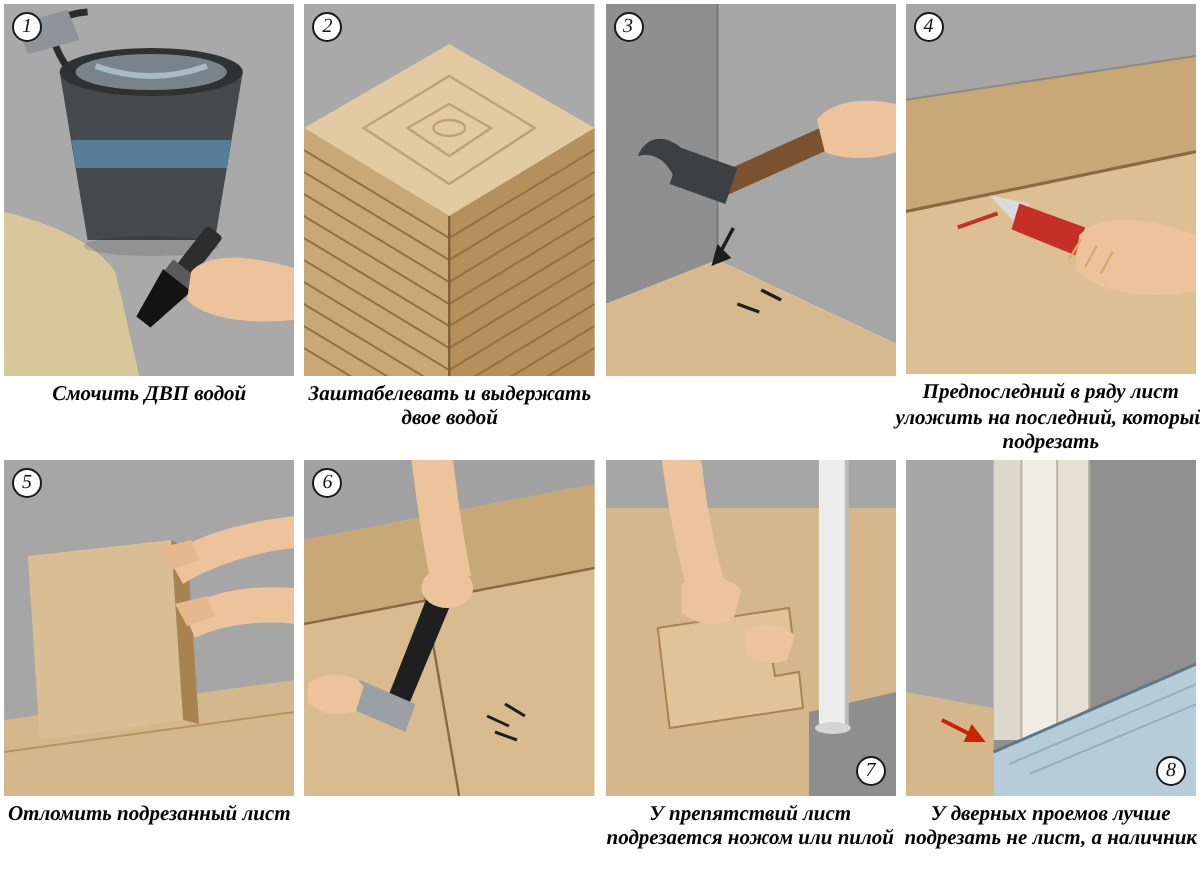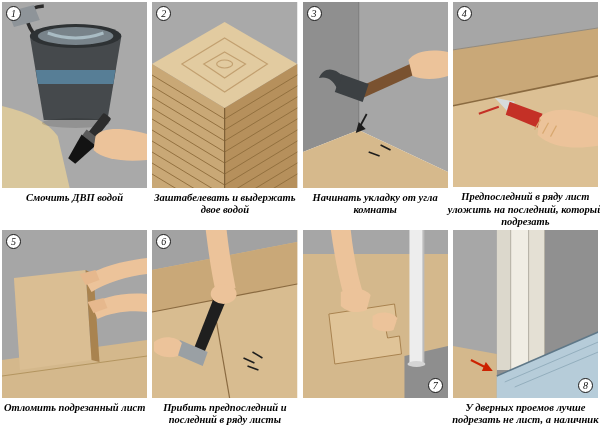--- a/index.html
+++ b/index.html
@@ -102,21 +102,20 @@
         <path d="M146,50 C126,46 112,50 106,58 L110,74 C120,78 134,78 146,74 Z" fill="#ecc39a"></path>
         <g stroke="#1d1d1d" stroke-width="1.6">
           <path d="M66,150 l11,4"></path>
             <path d="M78,143 l10,5"></path>
         </g>
         <path d="M64,112 L57,125" stroke="#1d1d1d" stroke-width="1.8" fill="none"></path>
         <path d="M53,131 L63,127 L56,120 Z" fill="#1d1d1d"></path>
       </svg>
       <div class="num">3</div>
     </div>
-    <figcaption class="cap">Начинать укладку от угла комнаты</figcaption>
   </figure>
 
   <figure class="panel r1">
     <div class="art">
       <svg viewBox="0 0 146 186" preserveAspectRatio="none">
         <rect width="146" height="186" fill="#dcc094"></rect>
         <path d="M0,0 L146,0 L146,26 L0,48 Z" fill="#a6a6a6"></path>
         <path d="M0,48 L146,26 L146,74 L0,104 Z" fill="#c9a878"></path>
         <path d="M0,104 L146,74" stroke="#8a6a40" stroke-width="1.6"></path>
         <path d="M0,48 L146,26" stroke="#908a80" stroke-width="1"></path>
@@ -163,39 +162,39 @@
         <path d="M28,110 L56,122 L51,136 L23,124 Z" fill="#9aa0a4"></path>
         <path d="M2,112 C10,105 24,106 30,113 L26,126 C16,129 6,126 2,121 Z" fill="#ecc39a"></path>
         <g stroke="#1d1d1d" stroke-width="1.5">
           <path d="M92,128 l11,5"></path>
             <path d="M101,122 l10,6"></path>
             <path d="M96,136 l11,4"></path>
         </g>
       </svg>
       <div class="num">6</div>
     </div>
-    <figcaption class="cap">Прибить предпоследний и последний в ряду листы</figcaption>
   </figure>
 
   <figure class="panel r2">
     <div class="art">
       <svg viewBox="0 0 146 168" preserveAspectRatio="none">
         <rect width="146" height="168" fill="#d4b88c"></rect>
         <rect width="146" height="24" fill="#a6a6a6"></rect>
         <path d="M102,126 L146,116 L146,168 L102,168 Z" fill="#8e8e8e"></path>
         <rect x="107" y="0" width="14" height="134" fill="#ededed"></rect>
         <path d="M121,0 L121,134" stroke="#bcbcbc" stroke-width="2"></path>
         <ellipse cx="114" cy="134" rx="9" ry="3" fill="#d5d5d5"></ellipse>
         <path d="M26,84 L92,74 L94,90 L82,92 L85,108 L97,106 L99,124 L32,134 Z" fill="#e0c498" stroke="#a9834f" stroke-width="1"></path>
         <path d="M28,0 C31,22 35,44 41,66 L60,62 C54,42 50,20 48,0 Z" fill="#ecc39a"></path>
         <path d="M38,62 C50,56 62,58 68,65 L64,80 C54,84 44,82 38,76 Z" fill="#ecc39a"></path>
         <path d="M70,86 C78,80 90,82 95,88 L91,100 C83,103 74,101 70,97 Z" fill="#ecc39a"></path>
       </svg>
       <div class="num br">7</div>
     </div>
+    <figcaption class="cap">У препятствий лист подрезается ножом или пилой</figcaption>
   </figure>
 
   <figure class="panel r2">
     <div class="art">
       <svg viewBox="0 0 146 168" preserveAspectRatio="none">
         <rect width="146" height="168" fill="#909090"></rect>
         <rect width="44" height="168" fill="#a7a7a7"></rect>
         <rect x="44" y="0" width="14" height="140" fill="#dcd8cc"></rect>
         <rect x="58" y="0" width="18" height="146" fill="#f0ede4"></rect>
         <rect x="76" y="0" width="16" height="150" fill="#e4e0d4"></rect>

